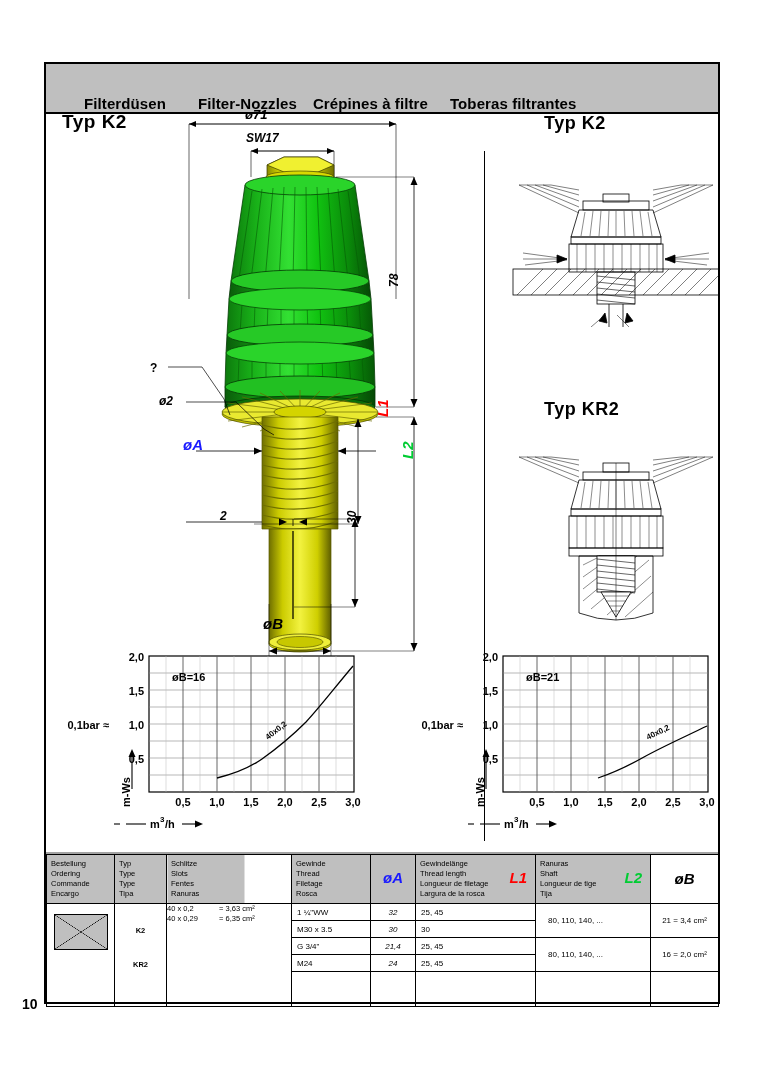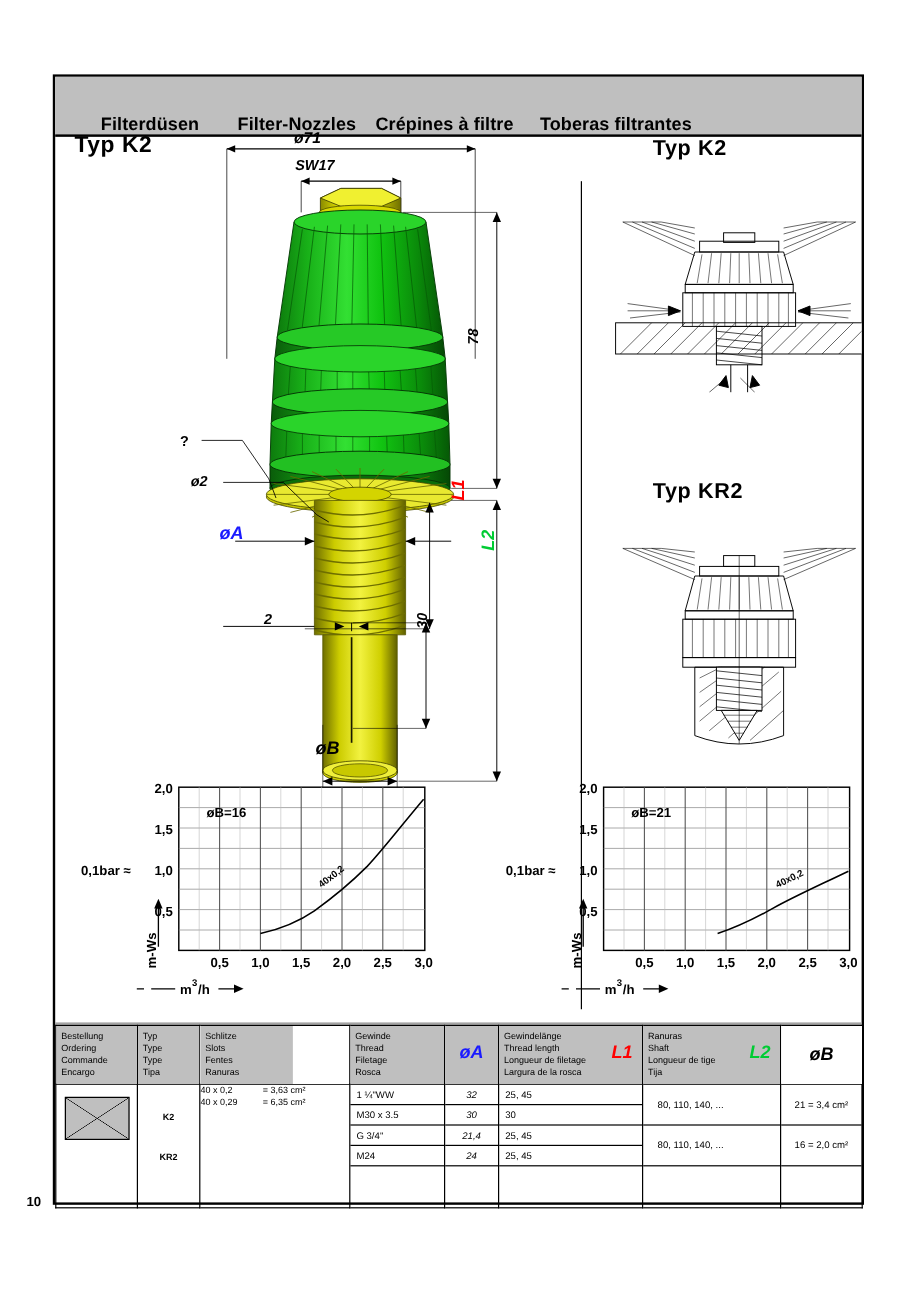--- a/index.html
+++ b/index.html
@@ -64,21 +64,21 @@
   .slots{font-size:8px;line-height:1.8;padding-top:28px;padding-left:4px;}
   .slots span.v{display:inline-block;width:52px;}
   .subrow{border-bottom:1px solid #000;height:17px;line-height:17px;padding-left:5px;font-size:8px;box-sizing:border-box;white-space:nowrap;}
   .subrow:last-child{border-bottom:none;}
   .subrow.c{text-align:center;padding-left:0;font-style:italic;}
   .halfrow{height:34px;line-height:34px;border-bottom:1px solid #000;padding-left:12px;font-size:8px;box-sizing:border-box;white-space:nowrap;}
   .halfrow:last-child{border-bottom:none;}
   .halfrow.c{text-align:center;padding-left:0;}
   .nest{padding:0 !important;}
 
-  .pageno{position:absolute;left:22px;top:996px;font-size:11px;font-weight:bold;}
+  .pageno{position:absolute;left:22px;top:996px;font-size:14px;font-weight:bold;}
 </style>
 </head>
 <body>
 
 <div class="page">
 
   <div class="pageno">10</div>
 
   <div class="frame">
 

